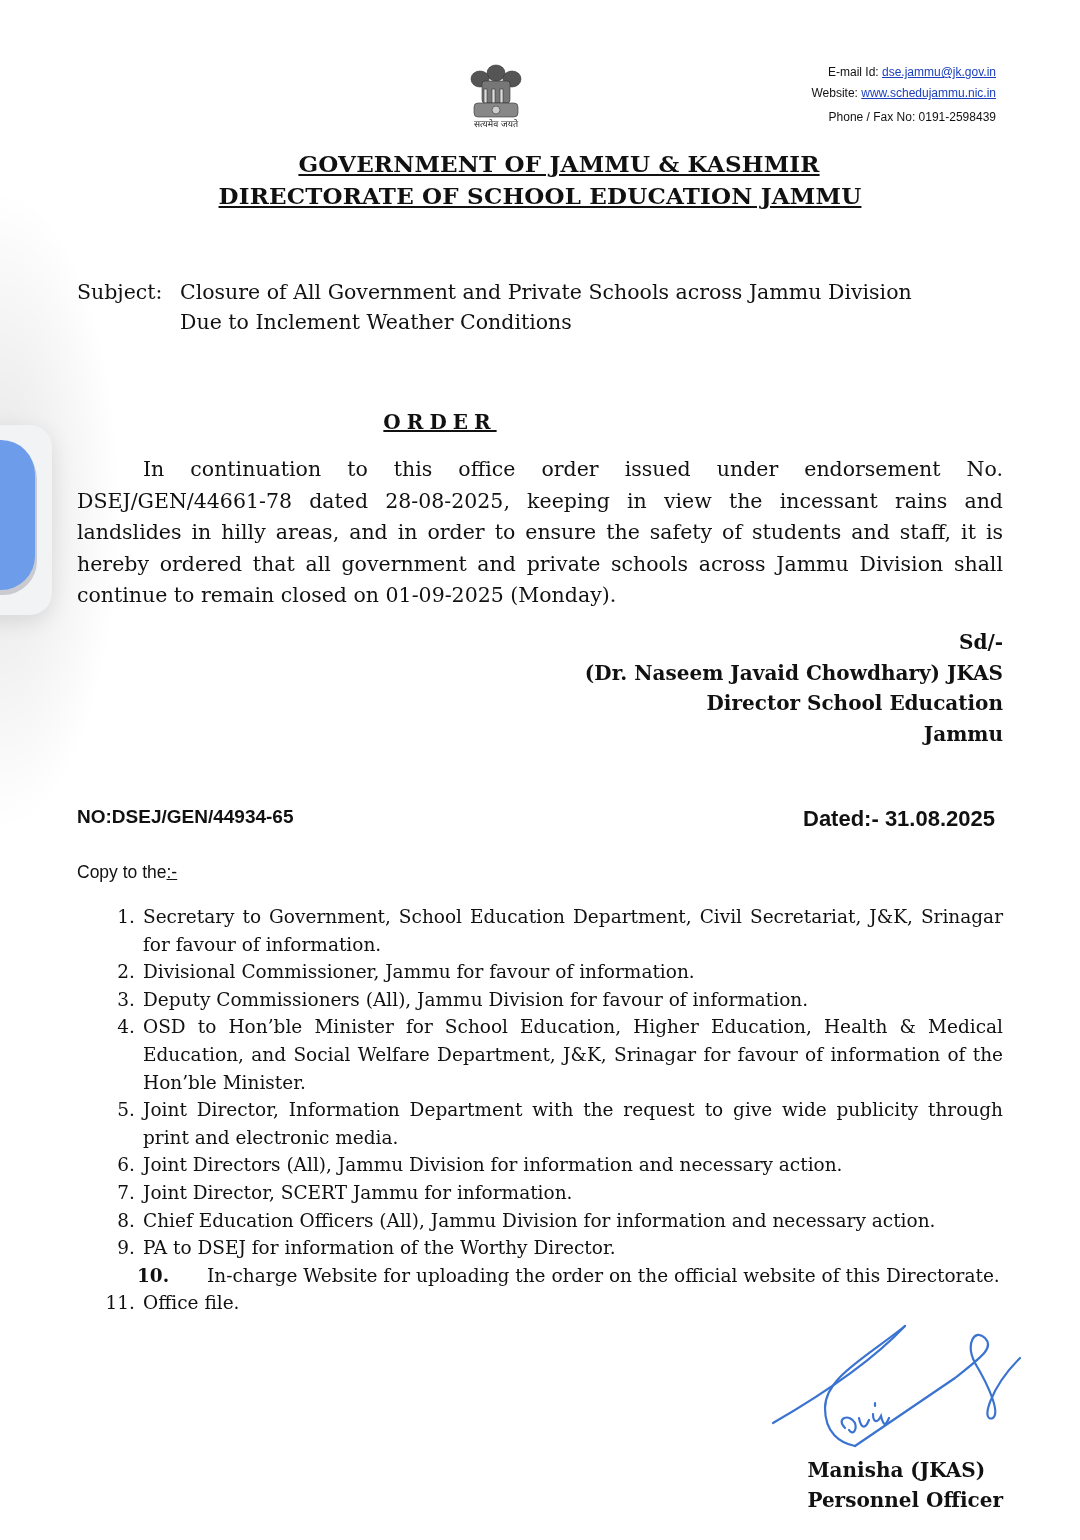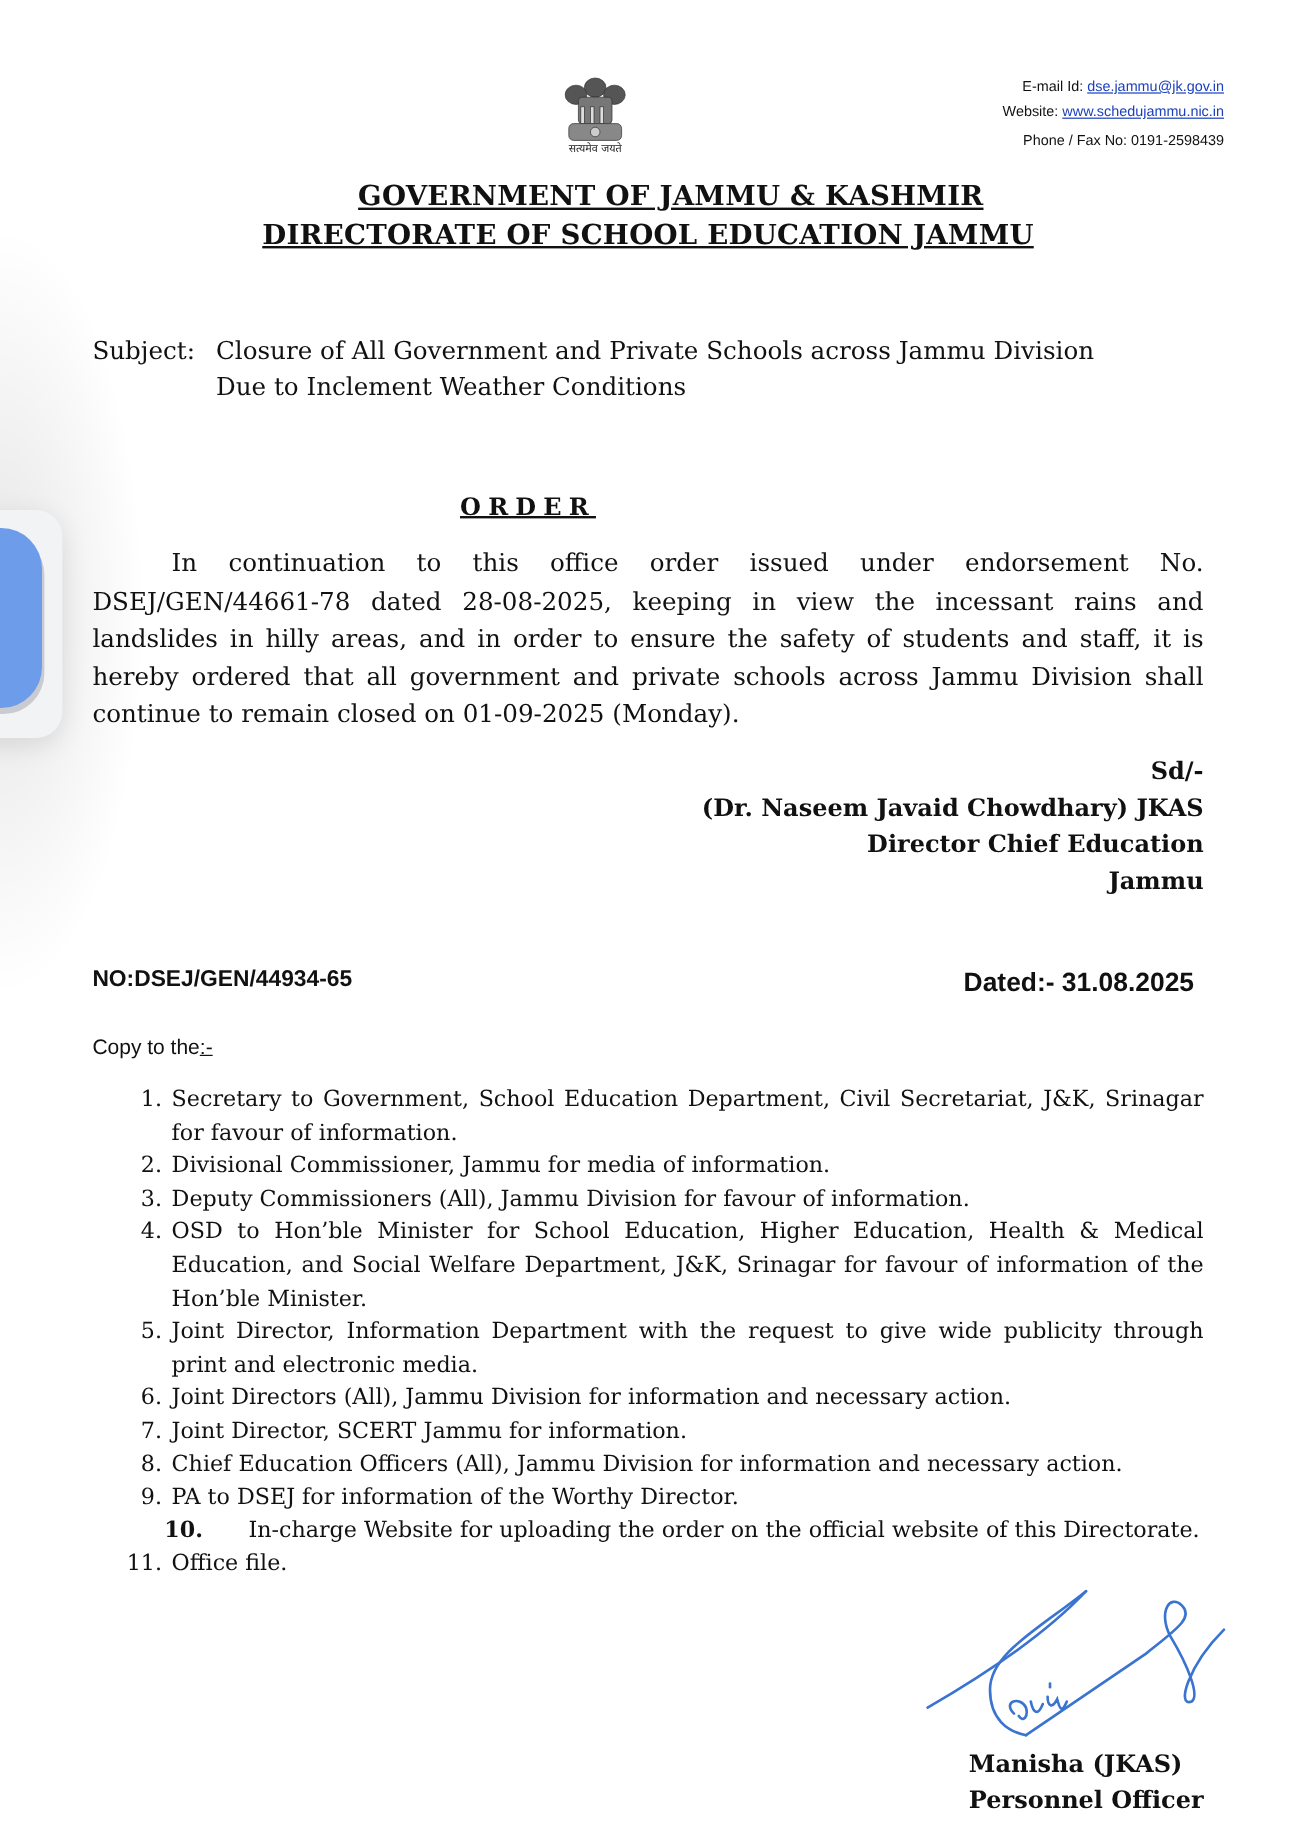--- a/index.html
+++ b/index.html
@@ -22,21 +22,21 @@
     .edge-handle-inner {
       position: absolute; left: -40px; top: 440px; width: 75px; height: 150px;
       background: #6d9ceb; border-radius: 0 34px 34px 0;
       box-shadow: 2px 5px 0 #c9cbd0;
     }
 
     
     .emblem { position: absolute; left: 462px; top: 55px; width: 68px; height: 76px; }
     .emblem-motto { position: absolute; left: 462px; top: 117px; width: 68px; text-align: center; font-family: "DejaVu Sans", sans-serif; font-size: 9px; color: #222; }
 
-    .contact { position: absolute; right: 60px; top: 62px; text-align: right; font-family: "Liberation Sans", sans-serif; font-size: 12px; line-height: 21px; color: #111; }
+    .contact { position: absolute; right: 84px; top: 62px; text-align: right; font-family: "Liberation Sans", sans-serif; font-size: 12px; line-height: 21px; color: #111; }
     .contact a { color: #1a3fbd; text-decoration: underline; }
     .contact .phone { margin-top: 3px; }
 
     .gov-title { position: absolute; left: 0; width: 1080px; text-align: center; font-family: "DejaVu Serif", serif; font-weight: bold; font-size: 23px; text-decoration: underline; letter-spacing: 0.2px; }
     .gov-title.l1 { top: 150px; margin-left: 19px; }
     .gov-title.l2 { top: 182px; }
 
     .subject { position: absolute; left: 77px; top: 277px; font-family: "DejaVu Serif", serif; font-size: 20.5px; line-height: 30px; }
     .subject .label { display: inline-block; width: 103px; }
     .subject .indent { padding-left: 103px; }
@@ -103,39 +103,39 @@
     <div class="indent">Due to Inclement Weather Conditions</div>
   </div>
 
   <div class="order-head">ORDER</div>
 
   <p class="body-para">In continuation to this office order issued under endorsement No. DSEJ/GEN/44661-78 dated 28-08-2025, keeping in view the incessant rains and landslides in hilly areas, and in order to ensure the safety of students and staff, it is hereby ordered that all government and private schools across Jammu Division shall continue to remain closed on 01-09-2025 (Monday).</p>
 
   <div class="sign-block">
     <div>Sd/-</div>
     <div>(Dr. Naseem Javaid Chowdhary) JKAS</div>
-    <div>Director Chief Education</div>
+    <div>Director School Education</div>
     <div>Jammu</div>
   </div>
 
   <div class="ref-no">NO:DSEJ/GEN/44934-65</div>
   <div class="ref-date">Dated:- 31.08.2025</div>
 
   <div class="copy-to">
     <span>Copy to the</span><span class="u">:-</span>
   </div>
 
   <ol class="copy-list">
     <li>
         <span class="num">1.</span>
         <span class="txt">Secretary to Government, School Education Department, Civil Secretariat, J&amp;K, Srinagar for favour of information.</span>
       </li>
     <li>
         <span class="num">2.</span>
-        <span class="txt">Divisional Commissioner, Jammu for media of information.</span>
+        <span class="txt">Divisional Commissioner, Jammu for favour of information.</span>
       </li>
     <li>
         <span class="num">3.</span>
         <span class="txt">Deputy Commissioners (All), Jammu Division for favour of information.</span>
       </li>
     <li>
         <span class="num">4.</span>
         <span class="txt">OSD to Hon’ble Minister for School Education, Higher Education, Health &amp; Medical Education, and Social Welfare Department, J&amp;K, Srinagar for favour of information of the Hon’ble Minister.</span>
       </li>
     <li>

